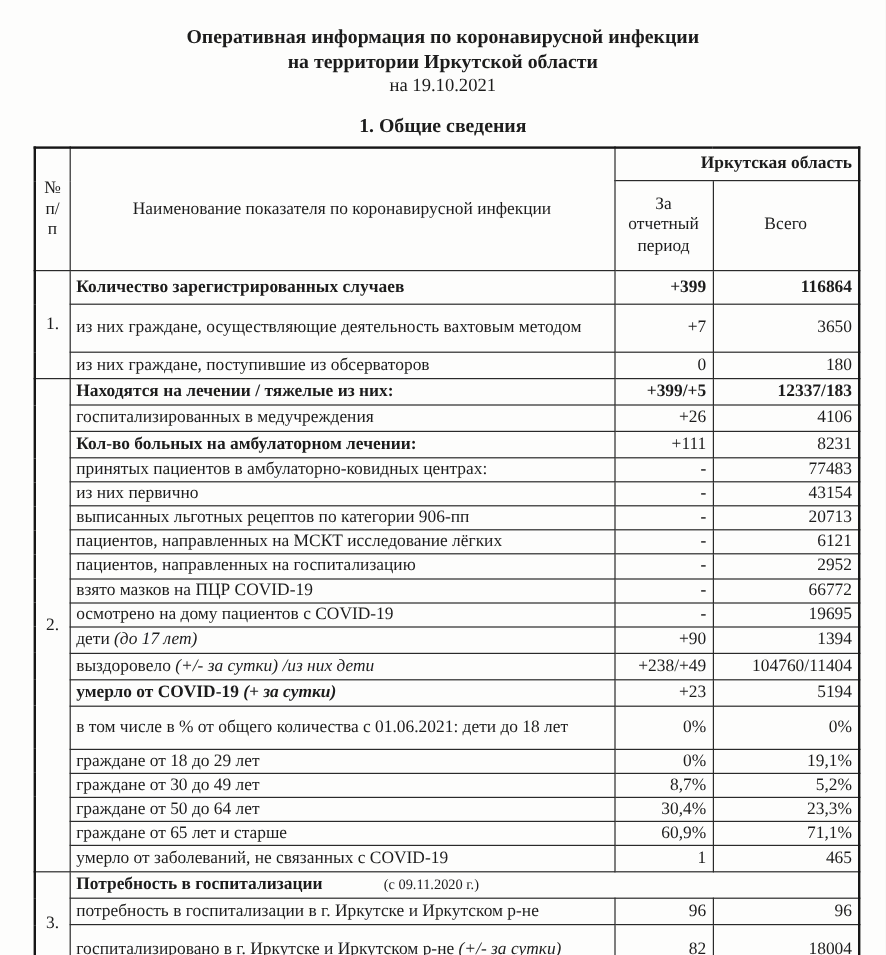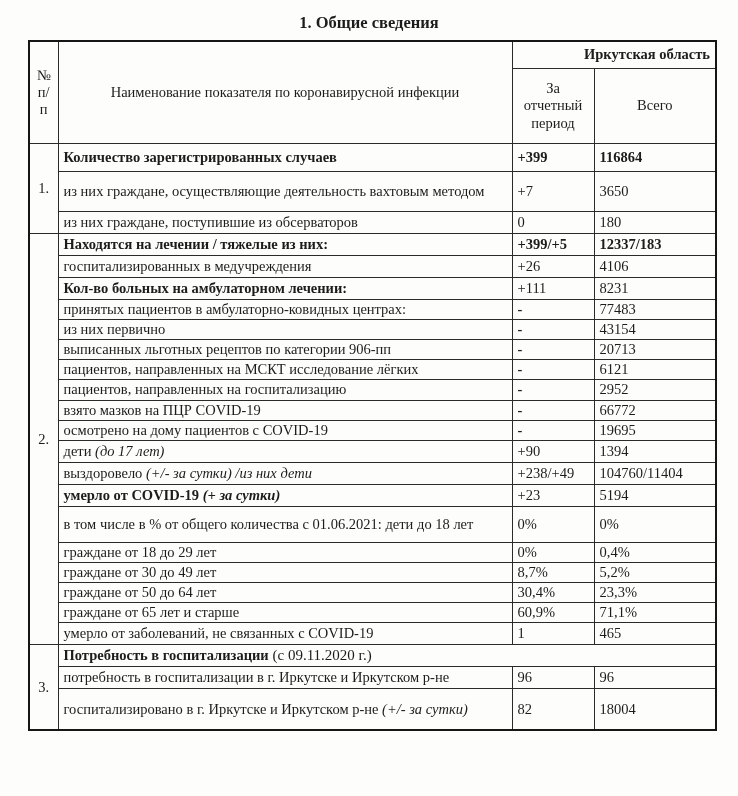--- a/index.html
+++ b/index.html
@@ -28,46 +28,51 @@
   }
   table.main td{
     border:1.5px solid #2a2a2a;
     padding:1px 5px;
     font-size:14.5px;
     line-height:1.18;
     vertical-align:middle;
     overflow:hidden;
   }
   td.c-num{text-align:center;padding:1px 2px;}
-  td.c-val{text-align:left;padding:1px 2px;}
+  td.c-val{text-align:right;padding:1px 2px;}
   td.c-name{text-align:left;}
   td.hdr{text-align:center;font-size:14.5px;}
   td.hdr-region{font-weight:bold;font-size:15px;text-align:right;}
   .bold{font-weight:bold;}
   .sm{font-size:12.8px;margin-left:24px;}
-  .xs{font-size:15px;}
+  .xs{font-size:12px;padding-left:48px;}
   .right{text-align:right;}
   .just{text-align:justify;}
   .note{font-style:italic;margin-top:25px;}
   
   tr.hA td{height:24px;}
   tr.hB td{height:72px;}
   tr.h28 td{height:25px;}
   tr.h40 td{height:37px;}
   tr.h36 td{height:33px;}
   tr.h22 td{height:19px;}
   tr.h21 td{height:17px;}
   tr.h20 td{height:15px;}
   tr.h42 td{height:38px;}
 </style>
 </head>
 <body>
 
 <div class="page">
 
+  <div class="titleblock">
+    <div class="title-line">Оперативная информация по коронавирусной инфекции</div>
+    <div class="title-line">на территории Иркутской области</div>
+    <div class="title-date">на 19.10.2021</div>
+  </div>
 
   <div class="section-heading">1. Общие сведения</div>
 
   <table class="main">
     <colgroup>
       <col style="width:29px">
         <col style="width:454px">
         <col style="width:82px">
         <col style="width:122px">
     </colgroup>
@@ -167,21 +172,21 @@
       <td class="c-val">5194</td>
     </tr>
     <tr class="h36">
       <td class="c-name">в том числе в % от общего количества с 01.06.2021: дети до 18 лет</td>
       <td class="c-val">0%</td>
       <td class="c-val">0%</td>
     </tr>
     <tr class="h21">
       <td class="c-name right">граждане от 18 до 29 лет</td>
       <td class="c-val">0%</td>
-      <td class="c-val">0,4%</td>
+      <td class="c-val">19,1%</td>
     </tr>
     <tr class="h21">
       <td class="c-name right">граждане от 30 до 49 лет</td>
       <td class="c-val">8,7%</td>
       <td class="c-val">5,2%</td>
     </tr>
     <tr class="h21">
       <td class="c-name right">граждане от 50 до 64 лет</td>
       <td class="c-val">30,4%</td>
       <td class="c-val">23,3%</td>

